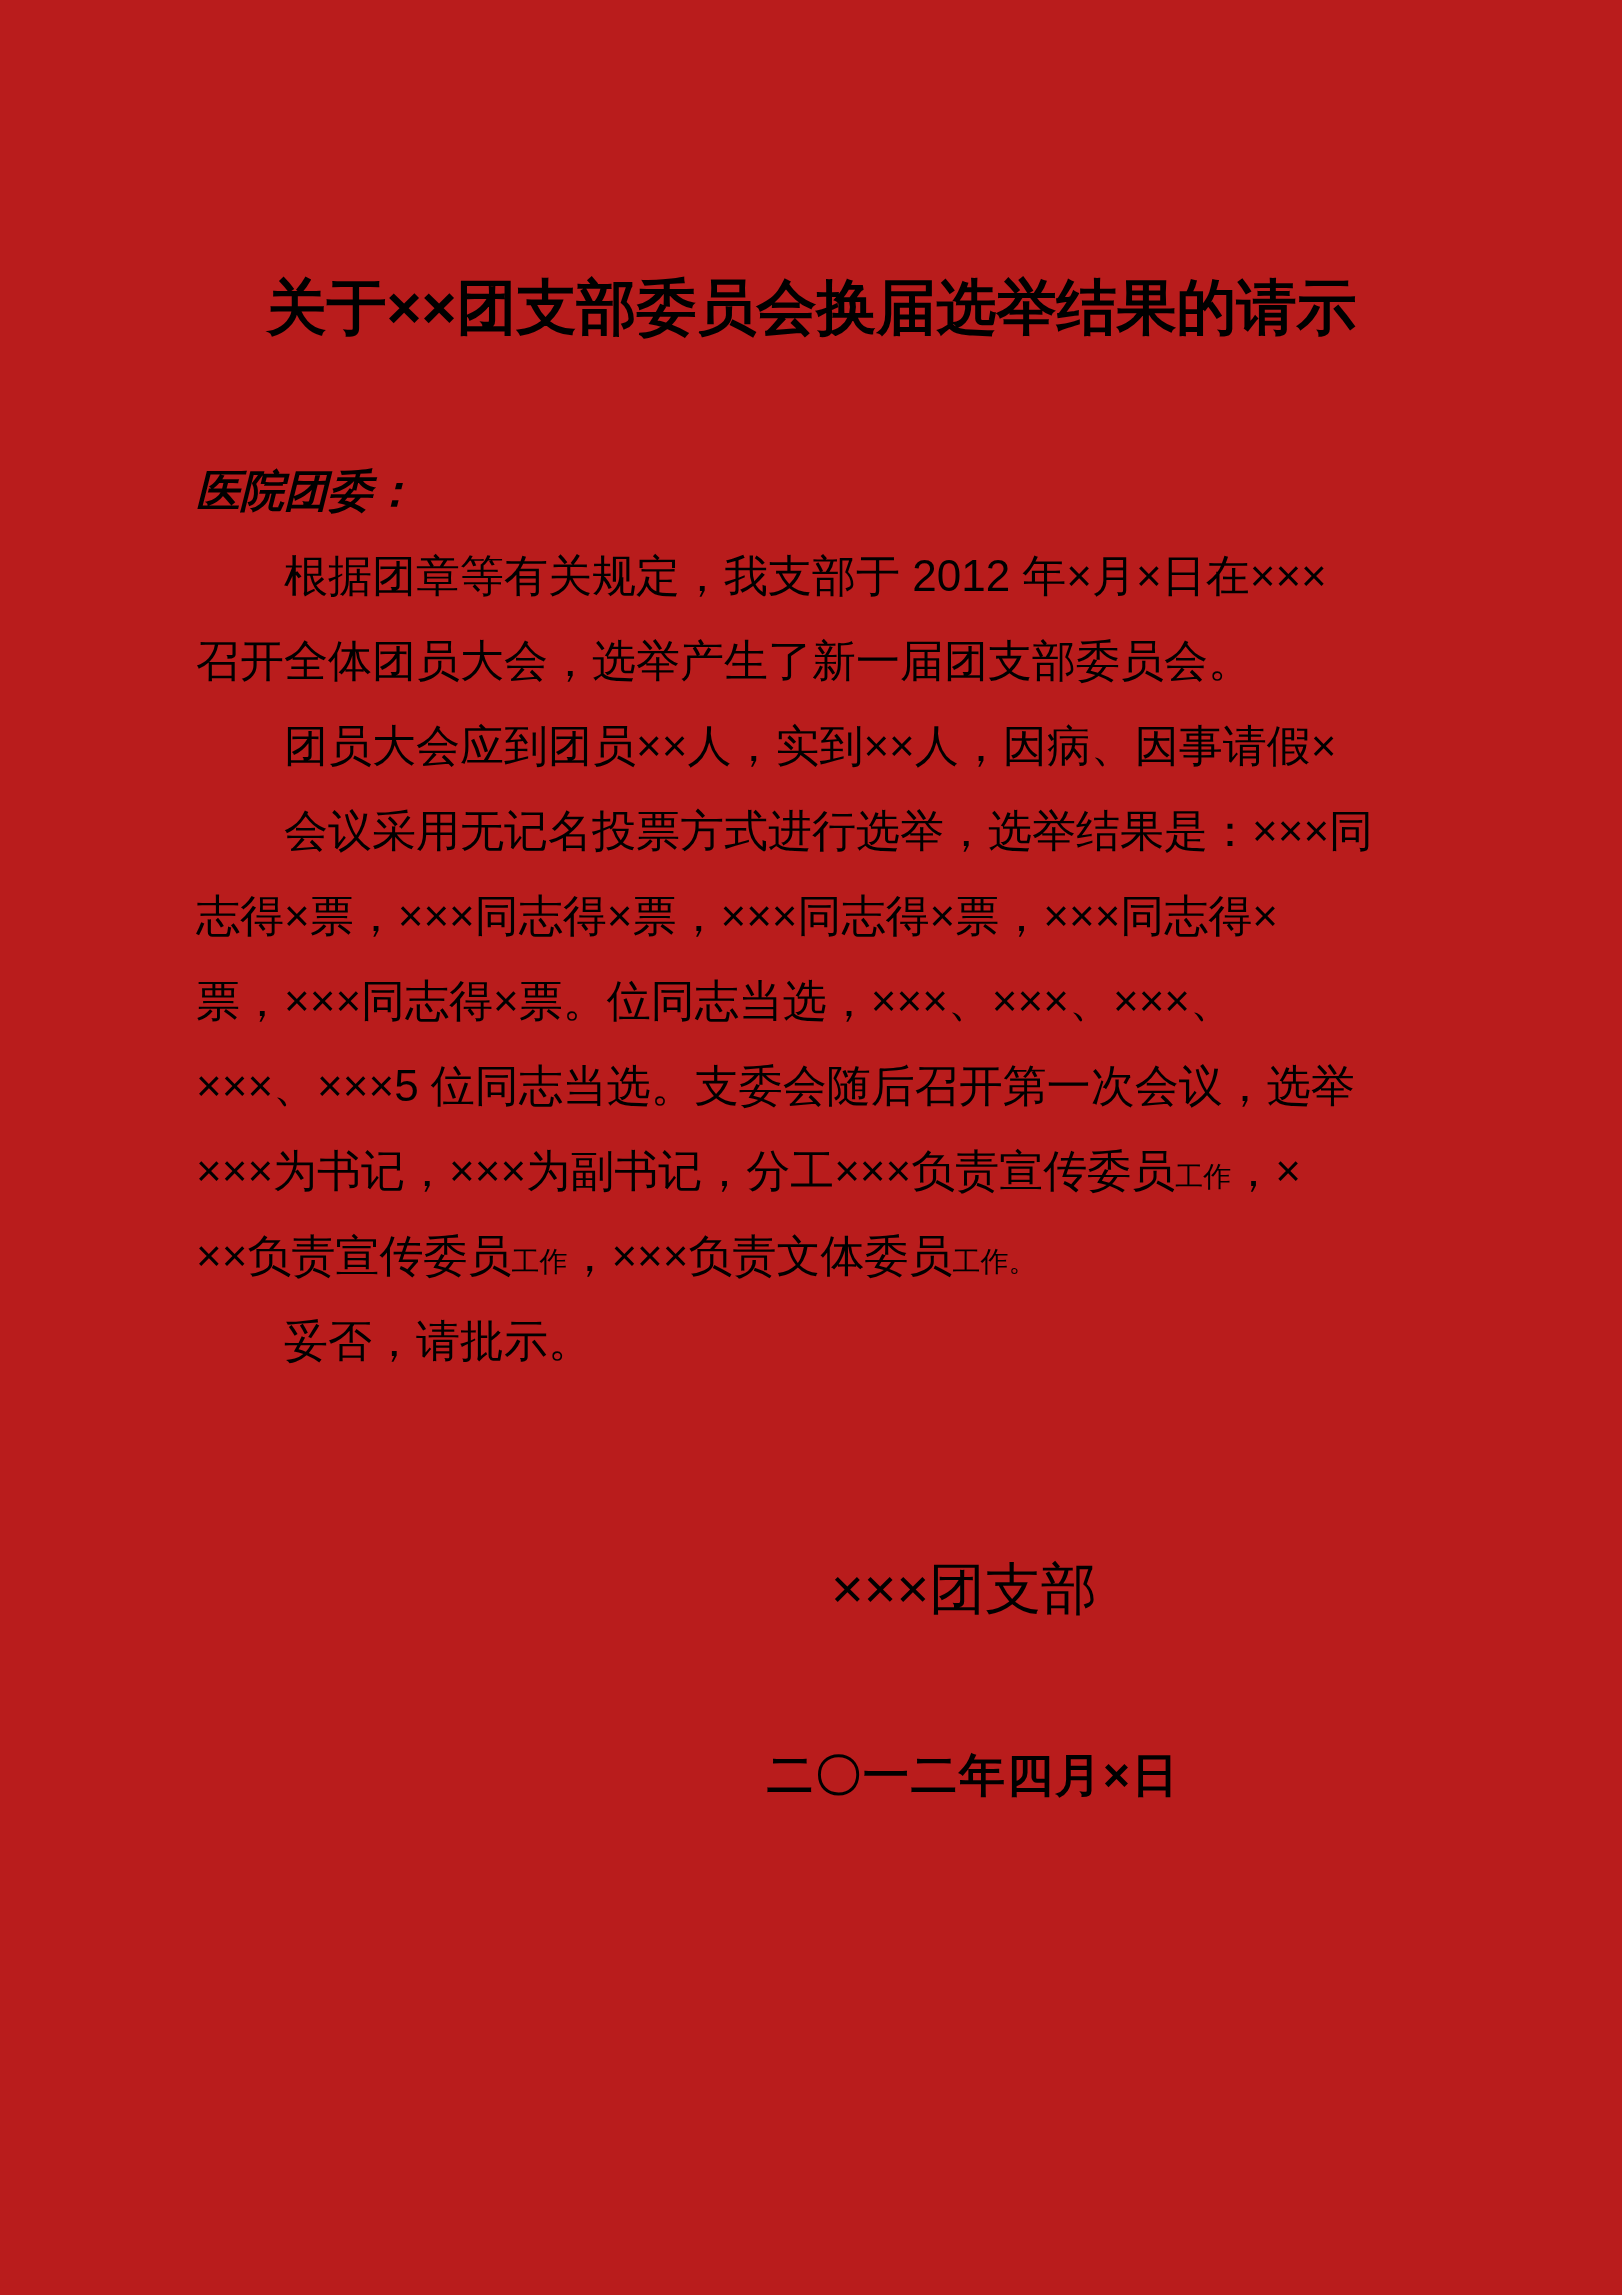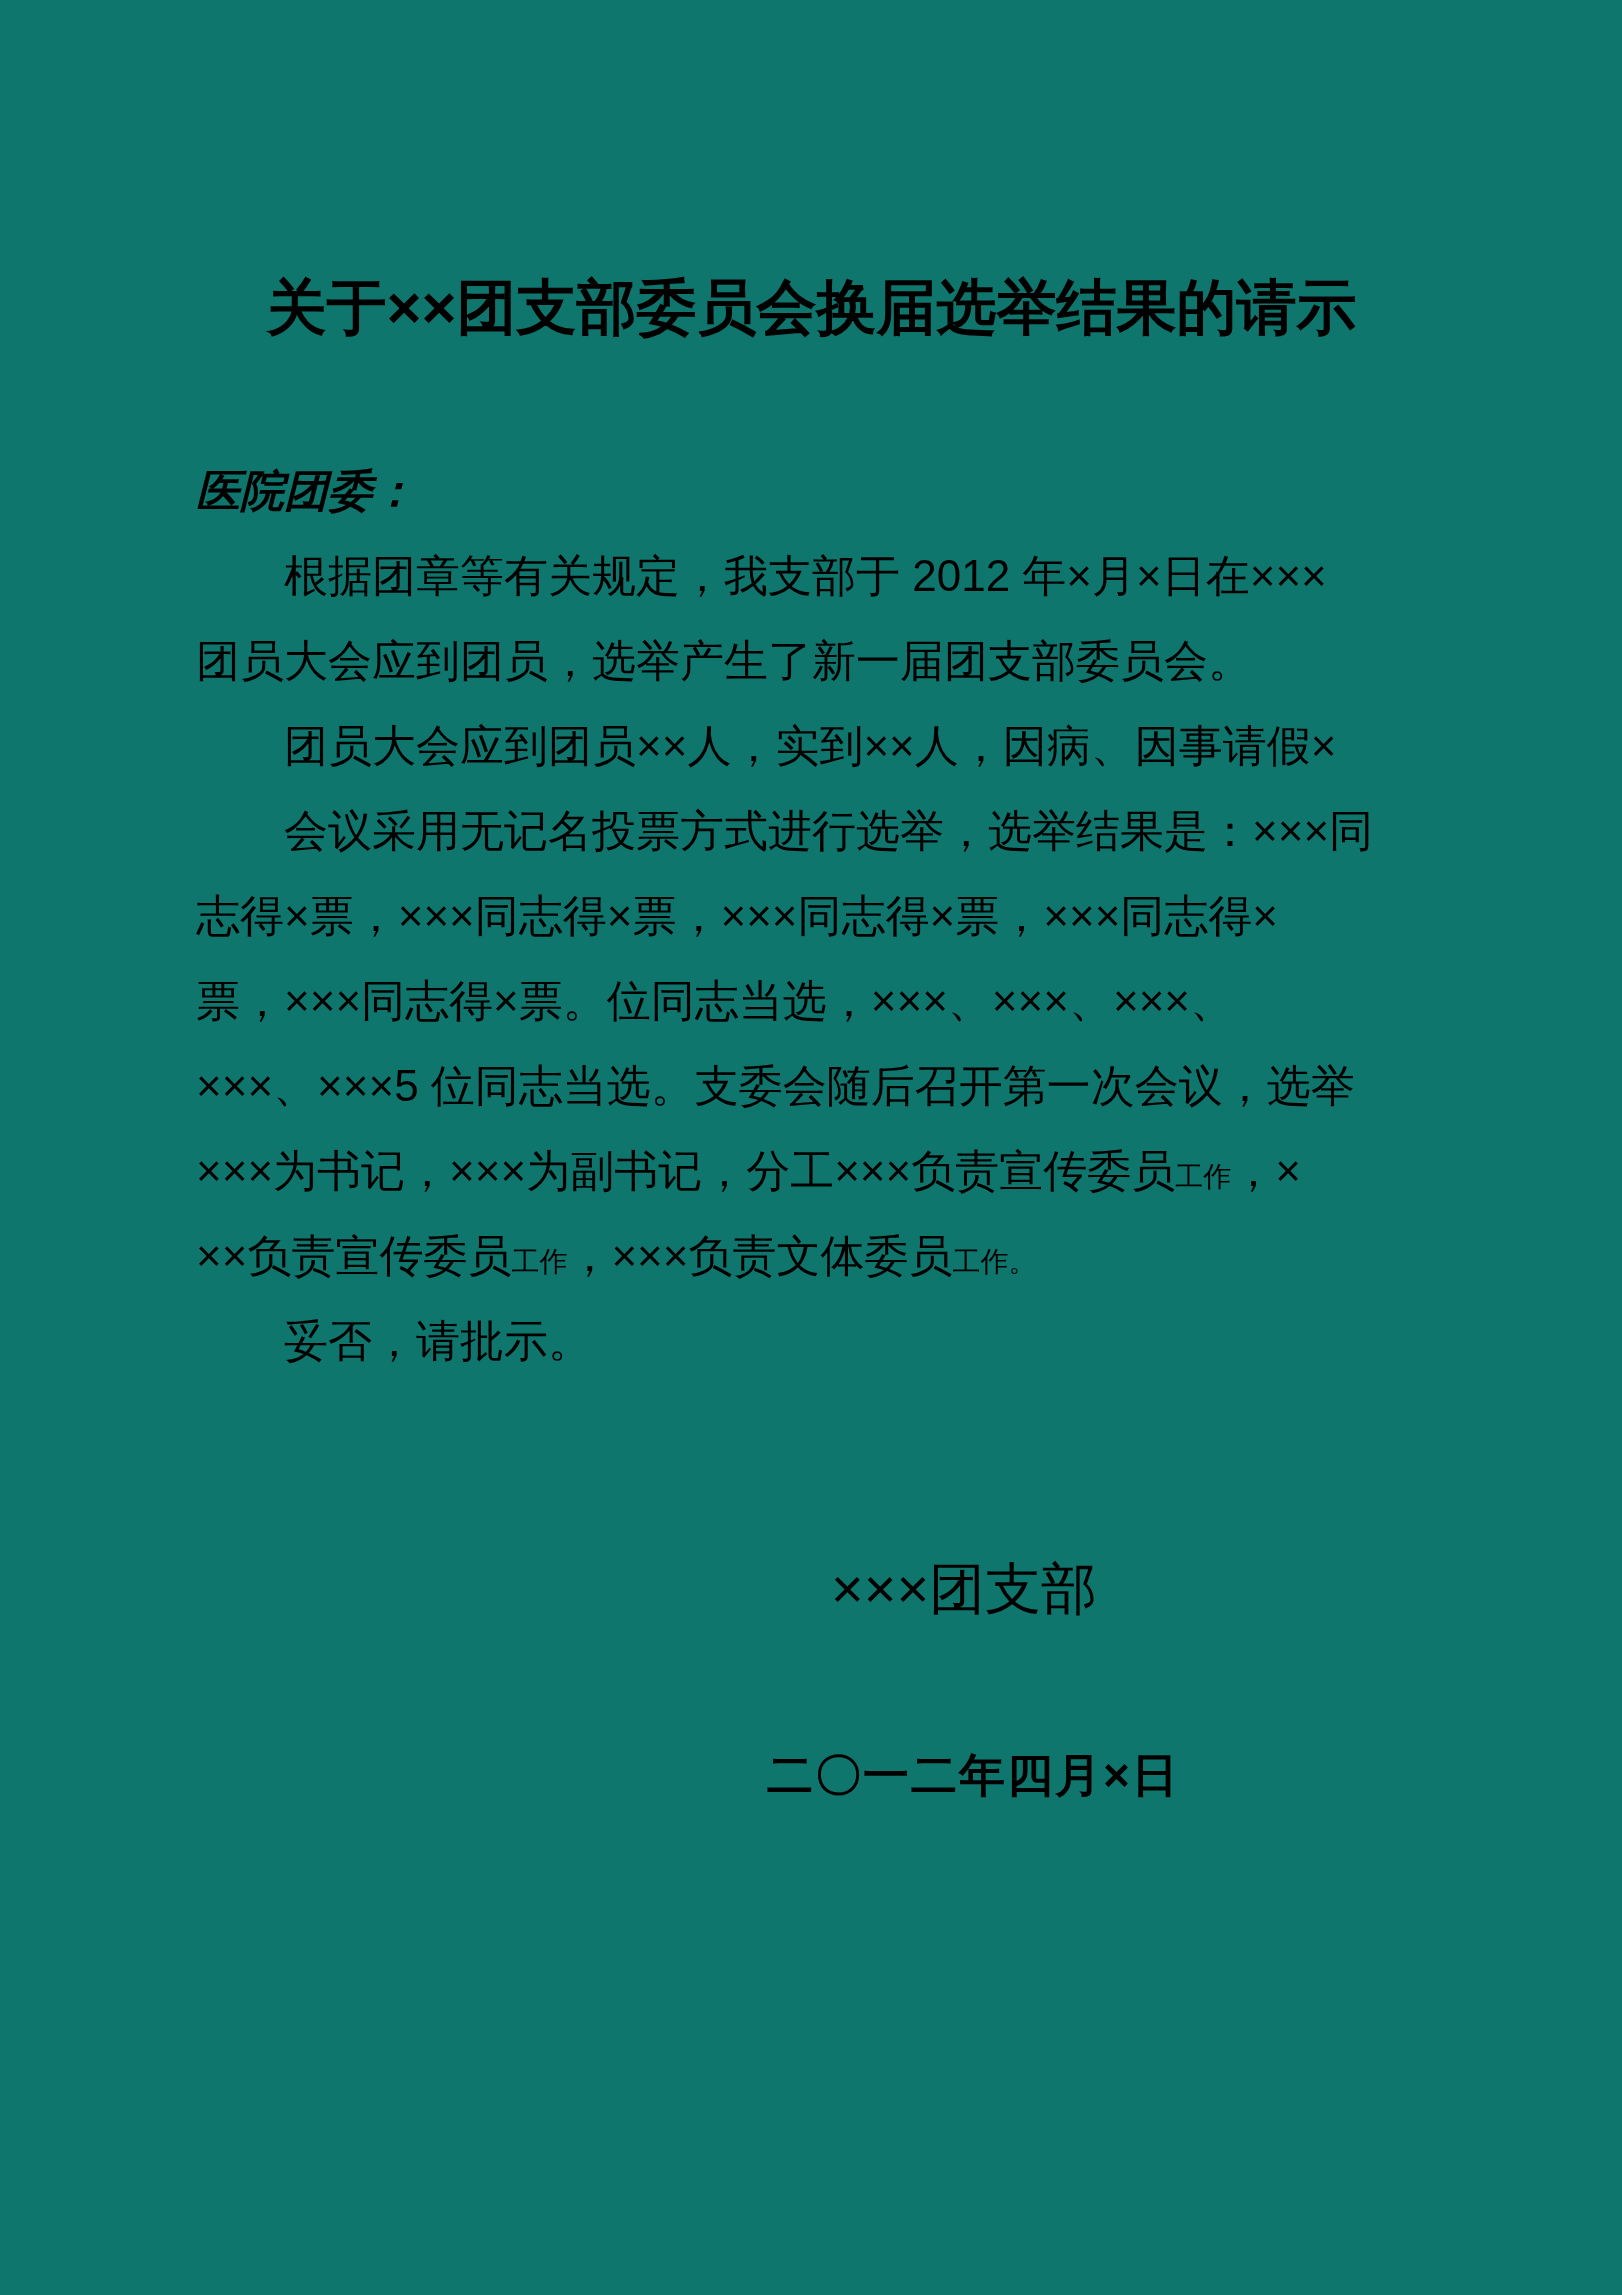--- a/index.html
+++ b/index.html
@@ -4,21 +4,21 @@
 <style>
   html, body {
     margin: 0;
     padding: 0;
     background: #ffffff;
   }
   .page {
     position: relative;
     width: 1623px;
     height: 2295px;
-    background: #0f766e;
+    background: #b91c1c;
     color: #000000;
     font-family: "Liberation Sans", sans-serif;
     overflow: hidden;
   }
   .doc-title {
     position: absolute;
     top: 272px;
     left: 0;
     width: 100%;
     text-align: center;
@@ -76,21 +76,21 @@
 <div class="page">
 
   <div class="doc-title">关于××团支部委员会换届选举结果的请示</div>
 
   <div class="doc-body">
 
     <div class="line bold">医院团委：</div>
 
     <div class="line indent">根据团章等有关规定，我支部于 2012 年×月×日在×××</div>
 
-    <div class="line">团员大会应到团员，选举产生了新一届团支部委员会。</div>
+    <div class="line">召开全体团员大会，选举产生了新一届团支部委员会。</div>
 
     <div class="line indent">团员大会应到团员××人，实到××人，因病、因事请假×</div>
 
 
     <div class="line indent">会议采用无记名投票方式进行选举，选举结果是：×××同</div>
 
     <div class="line">志得×票，×××同志得×票，×××同志得×票，×××同志得×</div>
 
     <div class="line">票，×××同志得×票。位同志当选，×××、×××、×××、</div>
 

